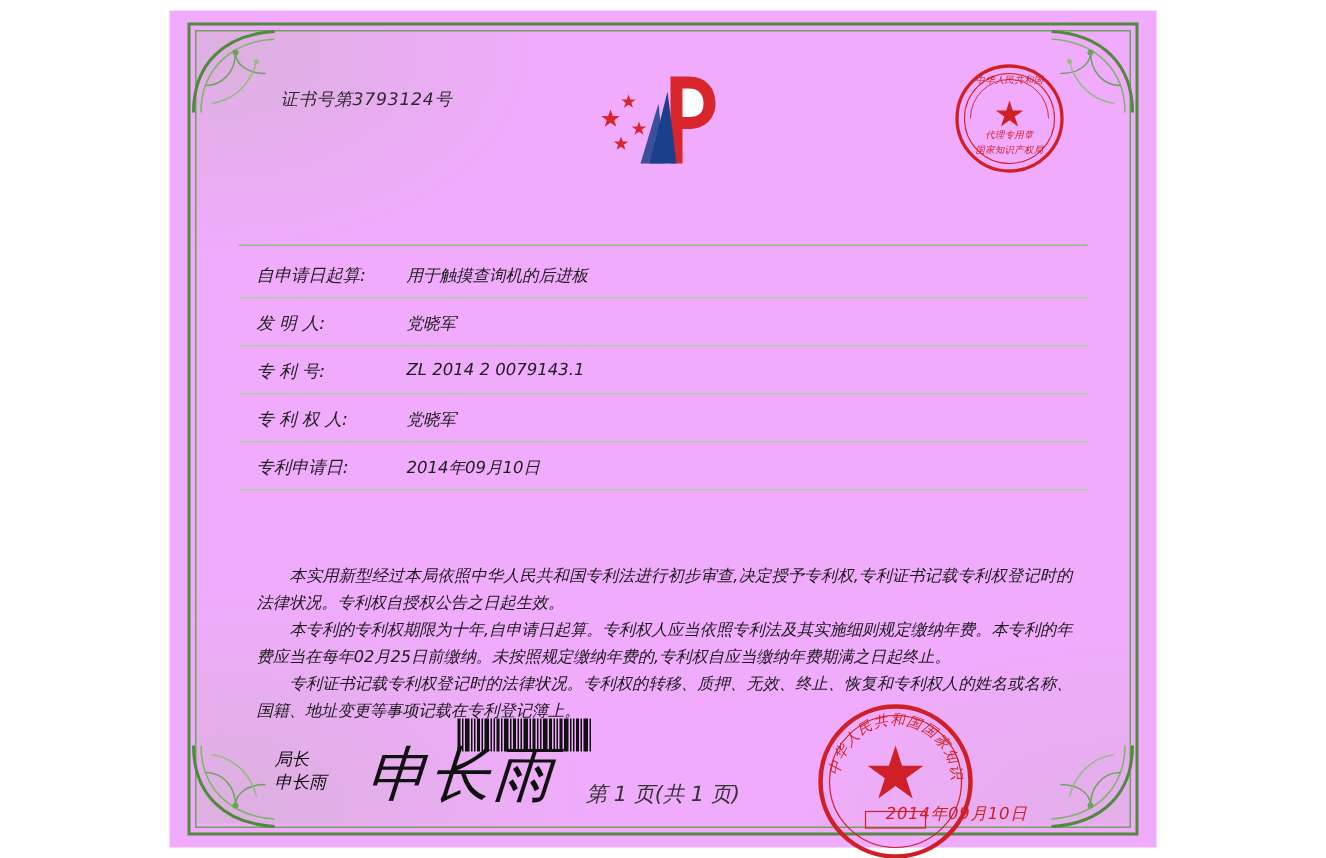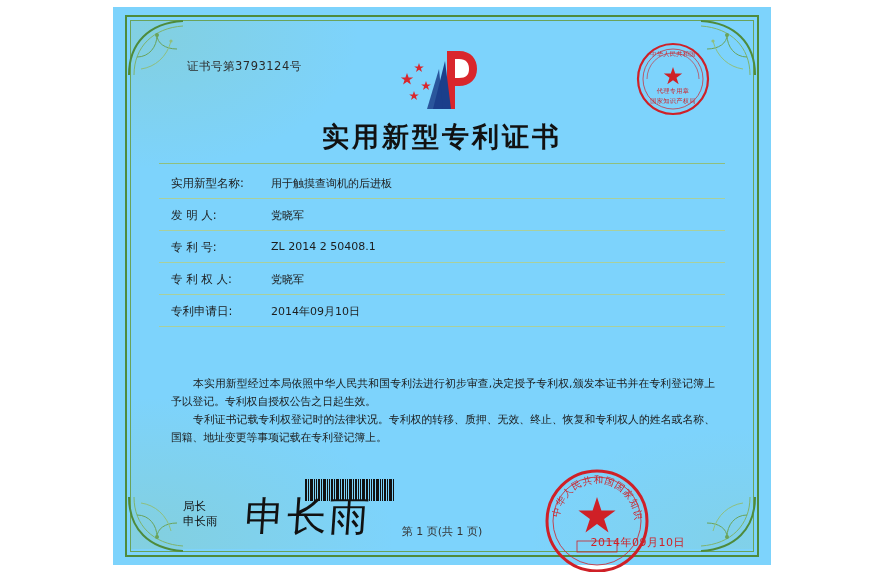--- a/index.html
+++ b/index.html
@@ -12,22 +12,23 @@
     height: 572px;
     font-family: "DejaVu Sans", "Liberation Sans", sans-serif;
     overflow: hidden;
   }
 
   #certificate {
     position: relative;
     width: 658px;
     height: 558px;
     margin: 7px auto 0 auto;
-    background: #7dd3fc;
+    background: #f0abfc;
     box-sizing: border-box;
+    font-style: italic;
   }
 
   
   .border-outer {
     position: absolute;
     left: 12px;
     top: 8px;
     right: 12px;
     bottom: 8px;
     border: 2px solid #4e8b3c;
@@ -242,21 +243,21 @@
     color: #cf2027;
     font-family: "DejaVu Sans", sans-serif;
     letter-spacing: .5px;
   }
 
   .page-foot {
     position: absolute;
     left: 0; right: 0;
     bottom: 6px;
     text-align: center;
-    font-size: 11px;
+    font-size: 14px;
     color: #333;
     font-family: "DejaVu Sans", sans-serif;
   }
 </style>
 </head>
 <body>
 
 <div id="certificate">
 
   <div class="wash tl"></div>
@@ -330,56 +331,56 @@
         <circle cx="38" cy="38" r="35" fill="none" stroke="#cf2027" stroke-width="2.2"></circle>
         <circle cx="38" cy="38" r="30" fill="none" stroke="#cf2027" stroke-width="0.7"></circle>
         <polygon points="38,26 40.2,32.6 47.2,32.6 41.5,36.7 43.7,43.3 38,39.2 32.3,43.3 34.5,36.7 28.8,32.6 35.8,32.6" fill="#cf2027"></polygon>
         <path d="M12 38 A26 26 0 0 1 64 38" fill="none" stroke="#cf2027" stroke-width="0.6"></path>
       </svg>
       <div class="seal-txt" style="top:9px;">中华人民共和国</div>
       <div class="seal-txt" style="top:46px;">代理专用章</div>
       <div class="seal-txt" style="top:56px;">国家知识产权局</div>
     </div>
 
-    <div class="main-title">实用新型专利证书</div>
 
     <div class="title-rule"></div>
 
     <div class="fields">
 
       <div class="field-row">
-        <span class="lbl">实用新型名称:</span>
+        <span class="lbl">自申请日起算:</span>
         <span class="val" style="left:112px;">用于触摸查询机的后进板</span>
       </div>
 
       <div class="field-row">
         <span class="lbl">发 明 人:</span>
         <span class="val v1">党晓军</span>
       </div>
 
       <div class="field-row">
         <span class="lbl">专 利 号:</span>
-        <span class="val v1">ZL 2014 2 50408.1</span>
+        <span class="val v1">ZL 2014 2 0079143.1</span>
       </div>
 
 
       <div class="field-row">
         <span class="lbl">专 利 权 人:</span>
         <span class="val v1">党晓军</span>
       </div>
 
       <div class="field-row">
         <span class="lbl">专利申请日:</span>
         <span class="val" style="left:112px;">2014年09月10日</span>
       </div>
 
     </div>
 
     <div class="body-text">
-      <p>本实用新型经过本局依照中华人民共和国专利法进行初步审查,决定授予专利权,颁发本证书并在专利登记簿上予以登记。专利权自授权公告之日起生效。</p>
+      <p>本实用新型经过本局依照中华人民共和国专利法进行初步审查,决定授予专利权,专利证书记载专利权登记时的法律状况。专利权自授权公告之日起生效。</p>
+      <p>本专利的专利权期限为十年,自申请日起算。专利权人应当依照专利法及其实施细则规定缴纳年费。本专利的年费应当在每年02月25日前缴纳。未按照规定缴纳年费的,专利权自应当缴纳年费期满之日起终止。</p>
       <p>专利证书记载专利权登记时的法律状况。专利权的转移、质押、无效、终止、恢复和专利权人的姓名或名称、国籍、地址变更等事项记载在专利登记簿上。</p>
     </div>
 
     <div class="barcode">
       <i style="width:2px"></i><i></i><i style="width:3px"></i><i></i><i style="width:1px"></i><i style="width:2px"></i><i></i><i style="width:3px"></i><i style="width:1px"></i><i></i><i style="width:2px"></i><i style="width:1px"></i><i style="width:3px"></i><i></i><i style="width:2px"></i><i style="width:1px"></i><i></i><i style="width:3px"></i><i style="width:1px"></i><i style="width:2px"></i><i></i><i style="width:1px"></i><i style="width:3px"></i><i style="width:2px"></i><i></i><i style="width:1px"></i><i style="width:2px"></i><i style="width:3px"></i><i></i><i style="width:1px"></i><i style="width:2px"></i><i></i><i style="width:3px"></i><i style="width:1px"></i>
     </div>
 
     <div class="director-block">
       <div>局长</div>
       <div>申长雨</div>

